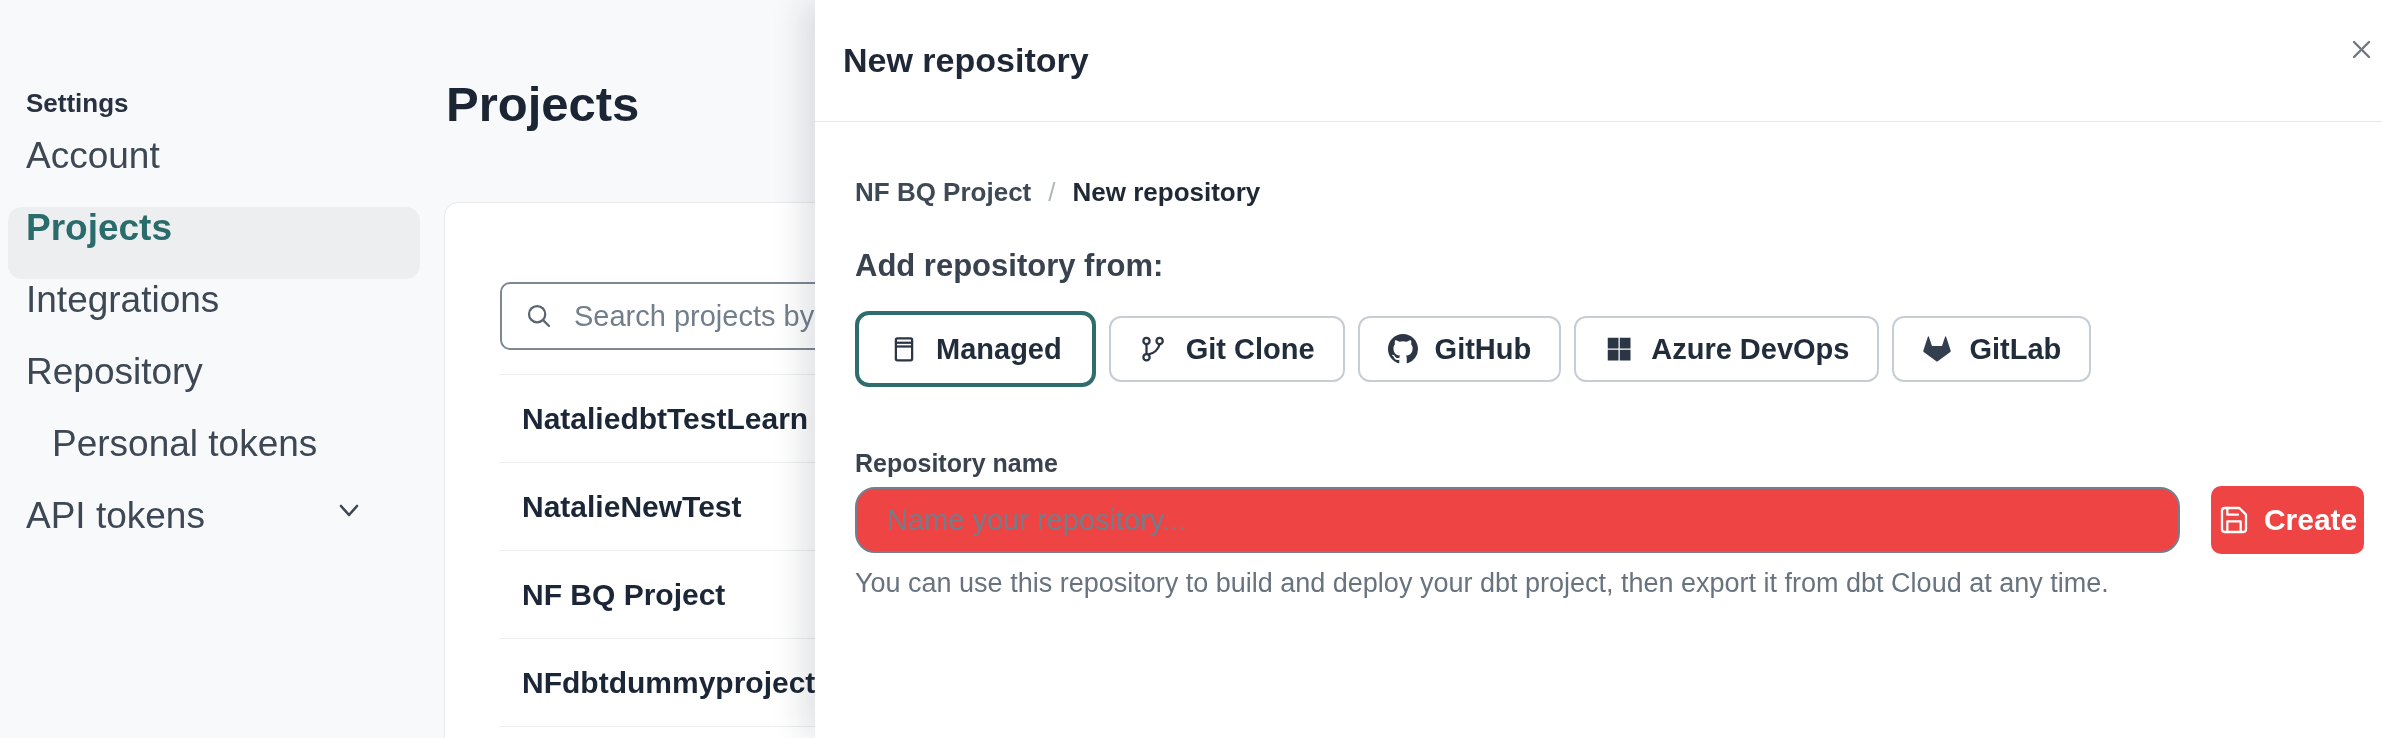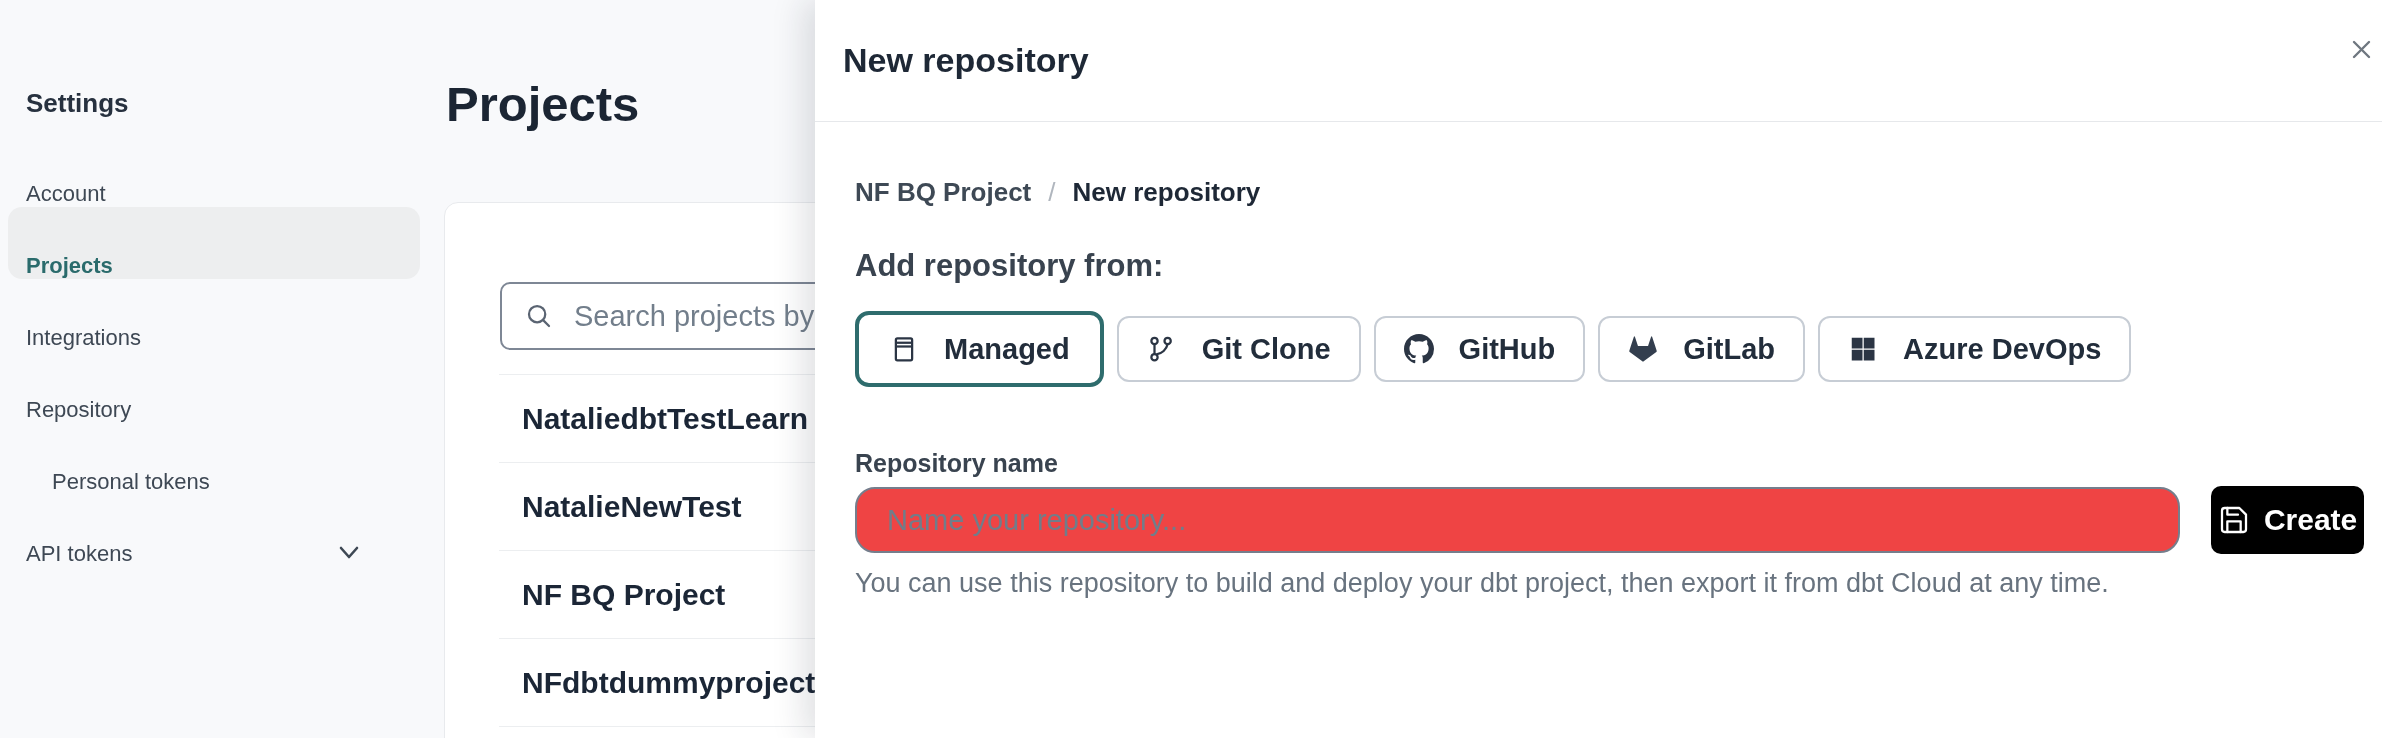--- a/index.html
+++ b/index.html
@@ -6,23 +6,23 @@
   body{
     width:2382px;height:738px;overflow:hidden;position:relative;
     background:#F8F9FB;
     font-family:"Liberation Sans", sans-serif;
     -webkit-font-smoothing:antialiased;
   }
   
   .sidebar{position:absolute;left:0;top:0;width:432px;padding-top:88px;box-sizing:border-box;}
   .sidebar-title{margin:0 0 16px 26px;font-size:26px;font-weight:700;color:#27313F;}
   .nav-item{
-    height:72px;display:flex;align-items:flex-end;
+    height:72px;display:flex;align-items:flex-start;
     margin:0 12px 0 8px;padding-left:18px;border-radius:14px;
-    font-size:22px;color:#3E4854;cursor:pointer;box-sizing:border-box;
+    font-size:37px;color:#3E4854;cursor:pointer;box-sizing:border-box;
   }
   .nav-item.active{background:#EDEEEF;color:#2A6B6C;font-weight:700;}
   .nav-item.indent{padding-left:44px;}
   .nav-item.with-chevron{justify-content:space-between;padding-right:56px;}
   .chevron svg{display:block;}
   
   .main-title{position:absolute;left:446px;top:76px;margin:0;font-size:49px;font-weight:700;color:#1B2533;}
   .card{
     position:absolute;left:444px;top:202px;width:1938px;height:537px;
     background:#fff;border:1px solid #E8EAED;border-top-left-radius:14px;box-sizing:border-box;
@@ -59,36 +59,36 @@
     background:none;border:none;padding:4px;cursor:pointer;line-height:0;
   }
   .modal-body{padding:0 40px;}
   .breadcrumb{margin-top:54px;display:flex;align-items:center;gap:17px;font-size:26px;line-height:32px;}
   .bc-parent{color:#3E4955;font-weight:600;cursor:pointer;}
   .bc-sep{color:#B0B6BE;}
   .bc-current{color:#1E2836;font-weight:700;}
   .section-heading{margin:40px 0 0;font-size:31px;font-weight:700;color:#39434F;line-height:36px;}
   .src-row{margin-top:27px;display:flex;align-items:center;gap:13px;}
   .src{
-    display:inline-flex;align-items:center;gap:25px;height:66px;padding:0 28px;
+    display:inline-flex;align-items:center;gap:17px;height:66px;padding:0 28px;
     background:#fff;border:2px solid #C7CDD5;border-radius:12px;
     font-family:inherit;font-size:29px;font-weight:700;color:#222D3B;cursor:pointer;box-sizing:border-box;
   }
   .src.selected{border:4px solid #2E6C6D;border-radius:14px;height:76px;padding:0 30px;}
   .src svg{flex-shrink:0;display:block;}
   .name-label{display:block;margin-top:62px;font-size:25px;font-weight:700;color:#39434F;line-height:29px;}
   .form-row{margin-top:8px;display:flex;align-items:center;}
   .name-input{
     width:1345px;height:66px;border:2px solid #757E8C;border-radius:20px;
     padding:0 30px;box-sizing:border-box;background:#ef4444;outline:none;
     font-family:inherit;font-size:29px;color:#2B3544;
   }
   .name-input::placeholder{color:#717D8A;opacity:1;}
   .create-btn{
-    margin-left:31px;width:155px;height:68px;background:#000000;border:none;border-radius:10px;
+    margin-left:31px;width:155px;height:68px;background:#ef4444;border:none;border-radius:10px;
     display:inline-flex;align-items:center;justify-content:center;gap:14px;
     color:#fff;font-family:inherit;font-size:30px;font-weight:600;cursor:pointer;
   }
   .helper{margin:13px 0 0;font-size:27px;color:#68737F;line-height:33px;}
 </style>
 </head>
 <body>
 
 <aside class="sidebar">
   <h2 class="sidebar-title">Settings</h2>
@@ -193,37 +193,37 @@
       <button class="src">
         <span style="line-height:0;">
           <svg width="30" height="30" viewBox="0 0 16 16" fill="#2B3544">
               <path d="M8 0C3.58 0 0 3.58 0 8c0 3.54 2.29 6.53 5.47 7.59.4.07.55-.17.55-.38 0-.19-.01-.82-.01-1.49-2.01.37-2.53-.49-2.69-.94-.09-.23-.48-.94-.82-1.13-.28-.15-.68-.52-.01-.53.63-.01 1.08.58 1.23.82.72 1.21 1.87.87 2.33.66.07-.52.28-.87.51-1.07-1.78-.2-3.64-.89-3.64-3.95 0-.87.31-1.59.82-2.15-.08-.2-.36-1.02.08-2.12 0 0 .67-.21 2.2.82.64-.18 1.32-.27 2-.27s1.36.09 2 .27c1.53-1.04 2.2-.82 2.2-.82.44 1.1.16 1.92.08 2.12.51.56.82 1.27.82 2.15 0 3.07-1.87 3.75-3.65 3.95.29.25.54.73.54 1.48 0 1.07-.01 1.93-.01 2.2 0 .21.15.46.55.38A8.01 8.01 0 0 0 16 8c0-4.42-3.58-8-8-8z"></path>
             </svg>
         </span>
         <span>GitHub</span>
       </button>
       <button class="src">
         <span style="line-height:0;">
-          <svg width="30" height="30" viewBox="0 0 24 24" fill="#333E4E">
-              <path d="M22.65 14.39L12 22.13 1.35 14.39a.84.84 0 0 1-.3-.94l1.22-3.78 2.44-7.51a.42.42 0 0 1 .82 0l2.44 7.49h8.06l2.44-7.51a.42.42 0 0 1 .82 0l2.44 7.51 1.22 3.78a.84.84 0 0 1-.3.96z"></path>
-            </svg>
-        </span>
-        <span>GitLab</span>
-      </button>
-      <button class="src">
-        <span style="line-height:0;">
           <svg width="30" height="30" viewBox="0 0 24 24" fill="#2B3544">
               <rect x="3" y="3" width="8.6" height="8.6"></rect>
               <rect x="12.6" y="3" width="8.6" height="8.6"></rect>
               <rect x="3" y="12.6" width="8.6" height="8.6"></rect>
               <rect x="12.6" y="12.6" width="8.6" height="8.6"></rect>
             </svg>
         </span>
         <span>Azure DevOps</span>
       </button>
+      <button class="src">
+        <span style="line-height:0;">
+          <svg width="30" height="30" viewBox="0 0 24 24" fill="#333E4E">
+              <path d="M22.65 14.39L12 22.13 1.35 14.39a.84.84 0 0 1-.3-.94l1.22-3.78 2.44-7.51a.42.42 0 0 1 .82 0l2.44 7.49h8.06l2.44-7.51a.42.42 0 0 1 .82 0l2.44 7.51 1.22 3.78a.84.84 0 0 1-.3.96z"></path>
+            </svg>
+        </span>
+        <span>GitLab</span>
+      </button>
     </div>
 
     <label class="name-label">Repository name</label>
 
     <div class="form-row">
       <input type="text" class="name-input" placeholder="Name your repository..." style="">
       <button class="create-btn">
         <span style="line-height:0;">
           <svg width="32" height="32" viewBox="0 0 24 24" fill="none" stroke="#FFFFFF" stroke-width="1.7" stroke-linecap="round" stroke-linejoin="round">
               <path d="M19 21H5a2 2 0 0 1-2-2V5a2 2 0 0 1 2-2h11l5 5v11a2 2 0 0 1-2 2z"></path>

